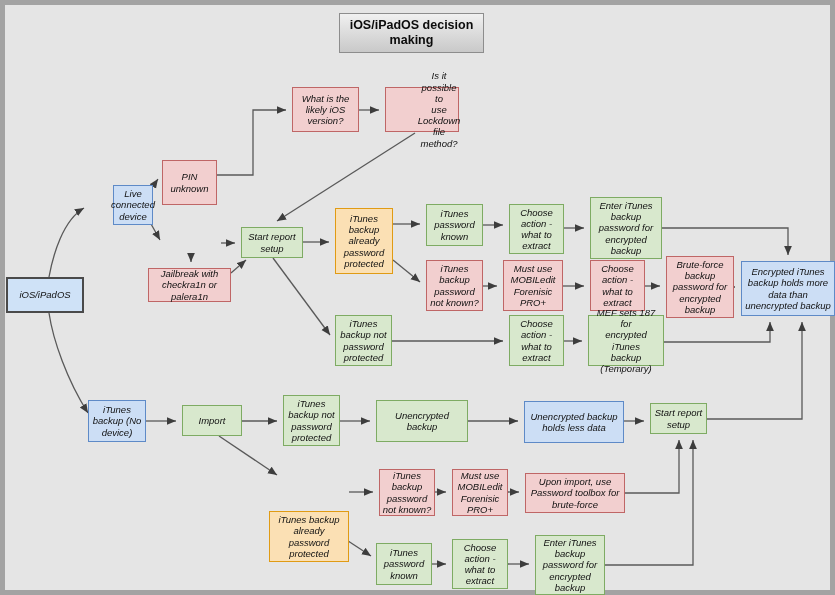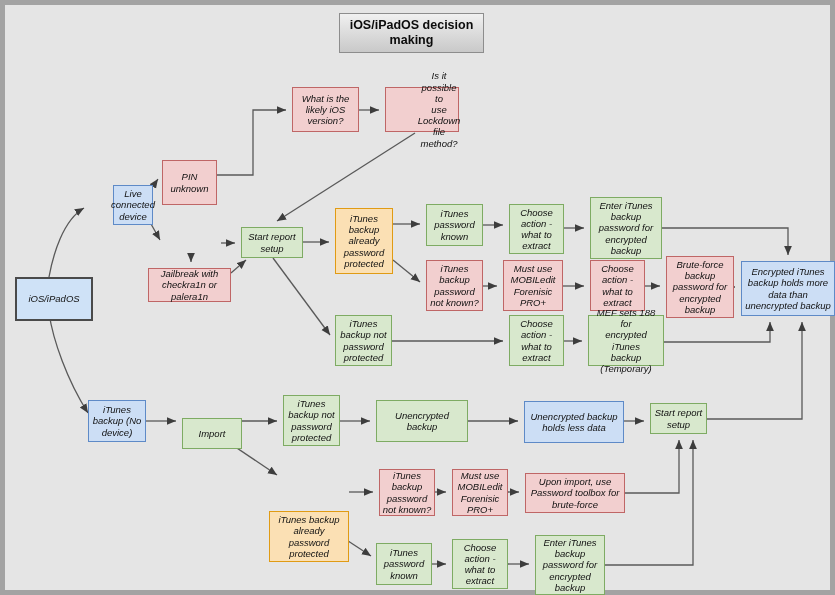--- a/index.html
+++ b/index.html
@@ -143,21 +143,21 @@
 
       <path d="M503,559 L524,559"></path>
 
       <path d="M600,560 L688,560 L688,435"></path>
     </g>
   </svg>
 
   <div class="title" style="left:334px; top:8px; width:145px; height:40px;">iOS/iPadOS decision making</div>
 
   <div id="nodes">
-      <div class="node n-start" style="left: 10px; top: 272px; width: 78px; height: 44px;"><span>iOS/iPadOS</span></div>
+      <div class="node n-start" style="left: 1px; top: 272px; width: 78px; height: 36px;"><span>iOS/iPadOS</span></div>
       <div class="node n-blue" style="left: 79px; top: 180px; width: 40px; height: 40px; margin-left: 29px;"><span>Live
 connected
 device</span></div>
       <div class="node n-red" style="left: 157px; top: 155px; width: 55px; height: 45px;"><span>PIN
 unknown</span></div>
       <div class="node n-green" style="left: 159px; top: 227px; width: 57px; height: 24px; margin-top: 40px;"><span>PIN known</span></div>
       <div class="node n-red" style="left: 143px; top: 263px; width: 83px; height: 34px;"><span>Jailbreak with
 checkra1n or
 palera1n</span></div>
       <div class="node n-red" style="left: 287px; top: 82px; width: 67px; height: 45px;"><span>What is the
@@ -207,28 +207,28 @@
 data than
 unencrypted backup</span></div>
       <div class="node n-green" style="left: 330px; top: 310px; width: 57px; height: 51px;"><span>iTunes
 backup not
 password
 protected</span></div>
       <div class="node n-green" style="left: 504px; top: 310px; width: 55px; height: 51px;"><span>Choose
 action -
 what to
 extract</span></div>
-      <div class="node n-green" style="left: 583px; top: 310px; width: 76px; height: 51px;"><span>MEF sets 188 for
+      <div class="node n-green" style="left: 583px; top: 310px; width: 76px; height: 51px;"><span>MEF sets 187 for
 encrypted iTunes
 backup
 (Temporary)</span></div>
       <div class="node n-blue" style="left: 83px; top: 395px; width: 58px; height: 42px;"><span>iTunes
 backup (No
 device)</span></div>
-      <div class="node n-green" style="left: 177px; top: 400px; width: 60px; height: 31px; margin-top: 13px;"><span>Import</span></div>
+      <div class="node n-green" style="left: 177px; top: 400px; width: 60px; height: 31px;"><span>Import</span></div>
       <div class="node n-green" style="left: 278px; top: 390px; width: 57px; height: 51px;"><span>iTunes
 backup not
 password
 protected</span></div>
       <div class="node n-green" style="left: 371px; top: 395px; width: 92px; height: 42px;"><span>Unencrypted backup</span></div>
       <div class="node n-blue" style="left: 519px; top: 396px; width: 100px; height: 42px;"><span>Unencrypted backup
 holds less data</span></div>
       <div class="node n-green" style="left: 645px; top: 398px; width: 57px; height: 31px;"><span>Start report
 setup</span></div>
       <div class="node n-orange" style="left: 264px; top: 462px; width: 80px; height: 51px; margin-top: 44px;"><span>iTunes backup

